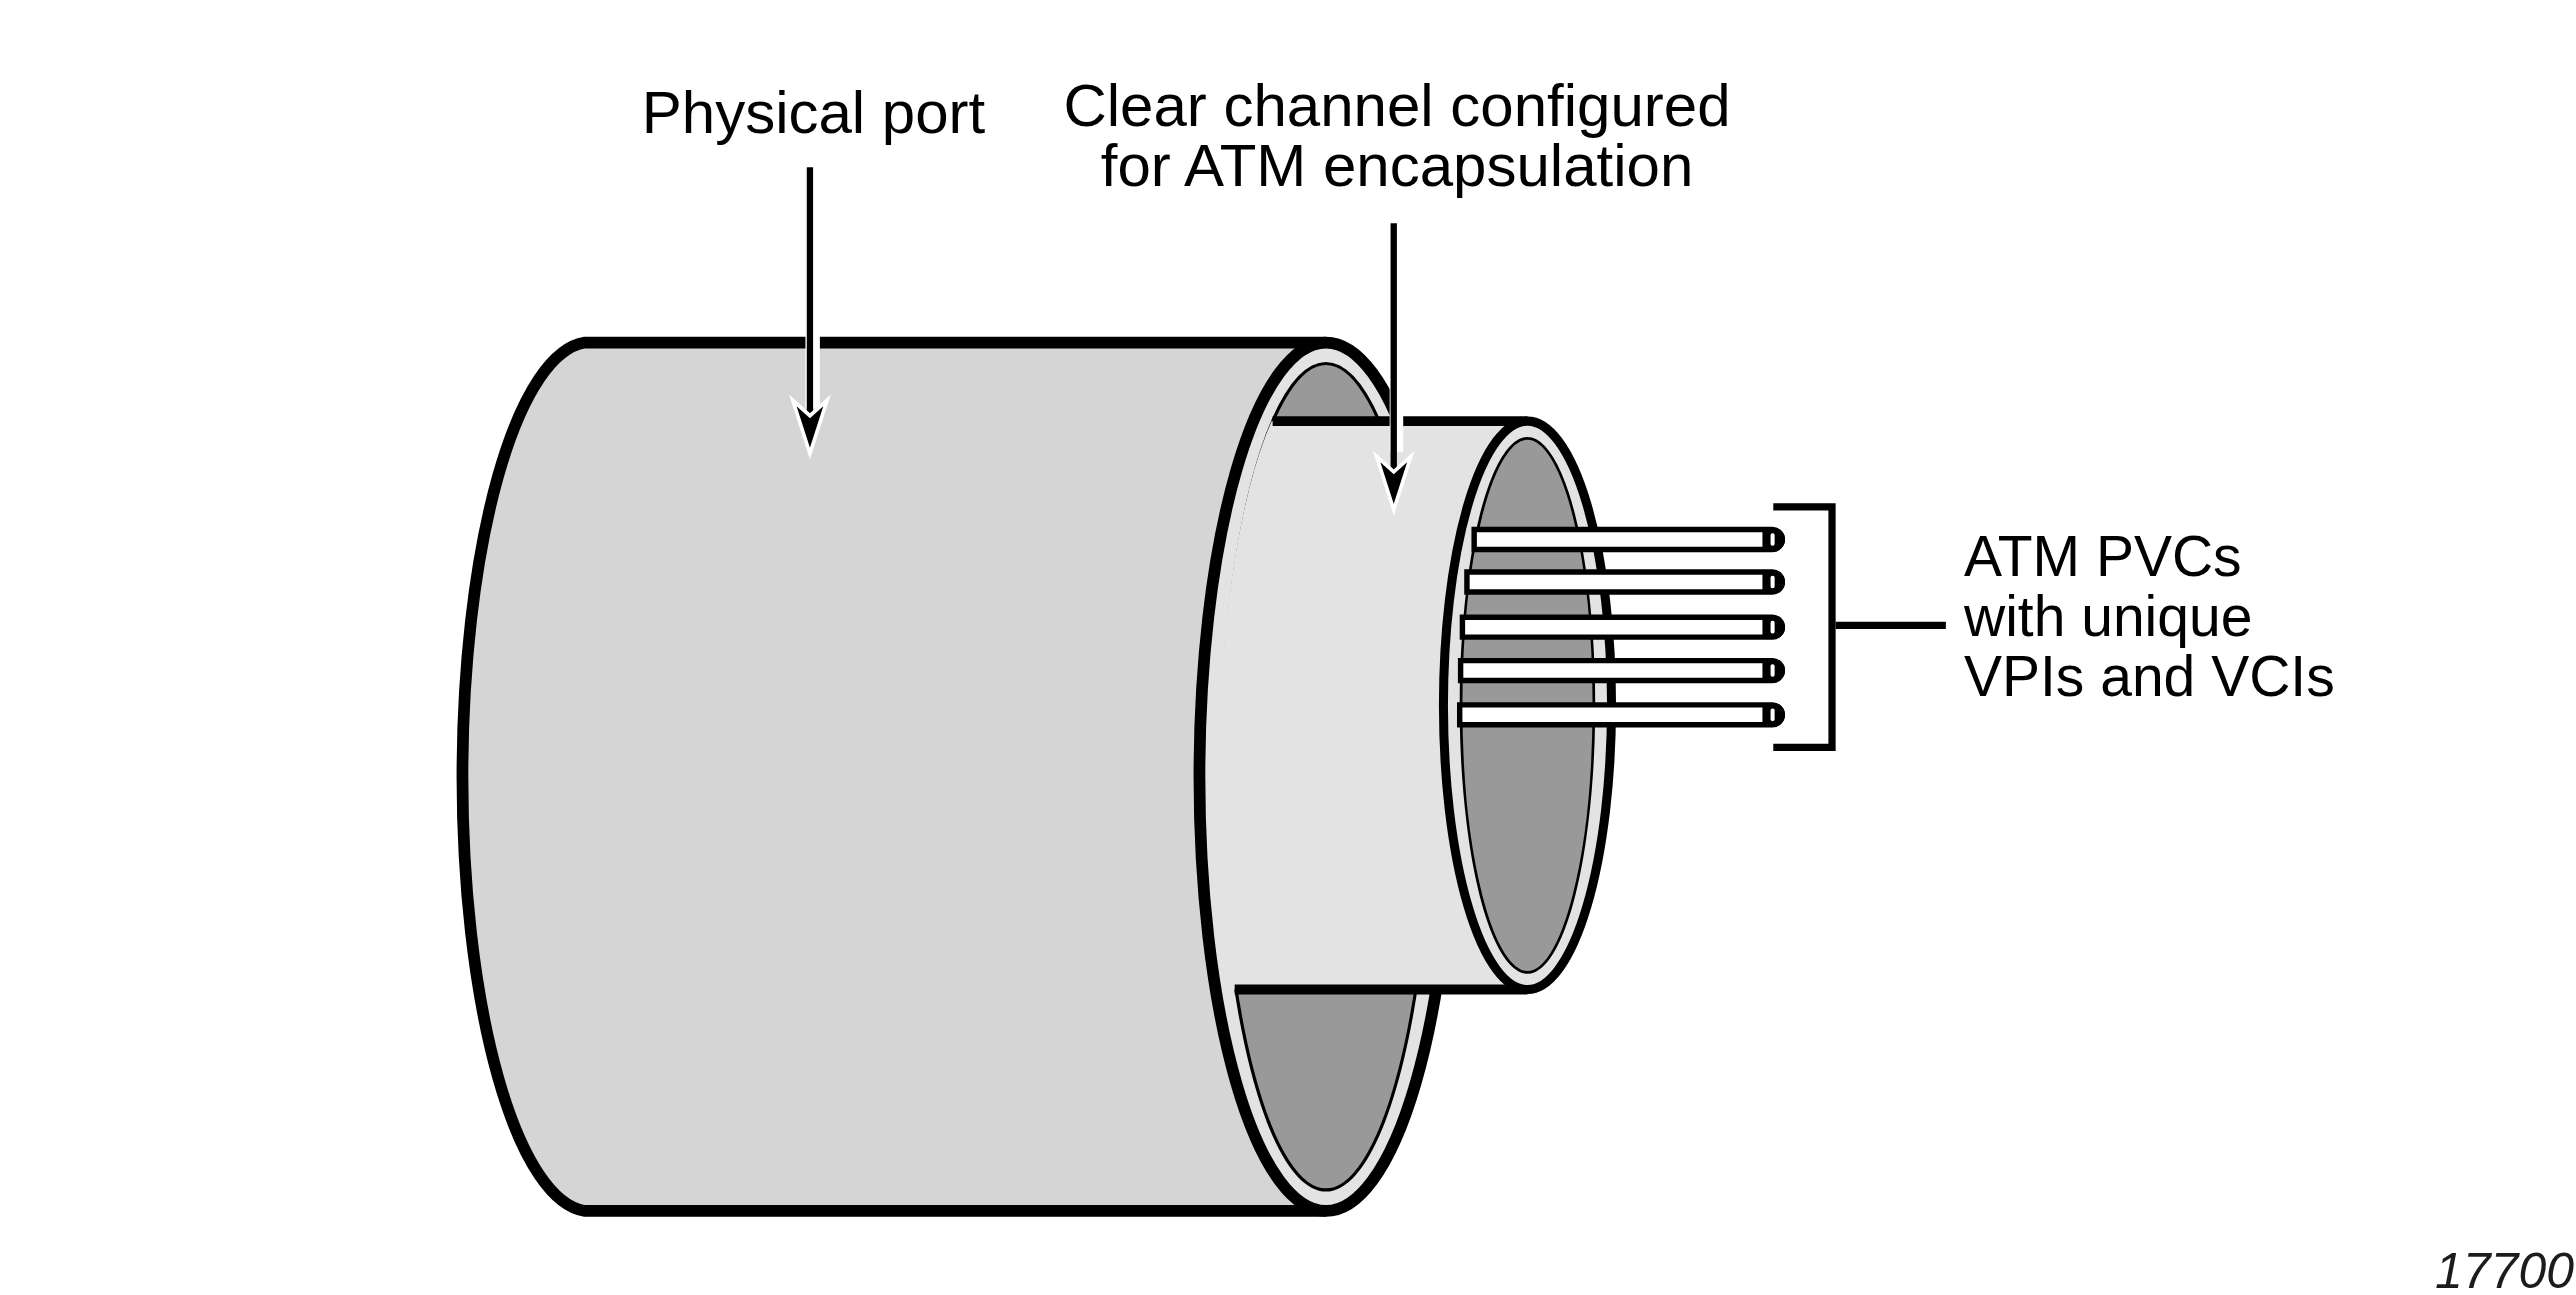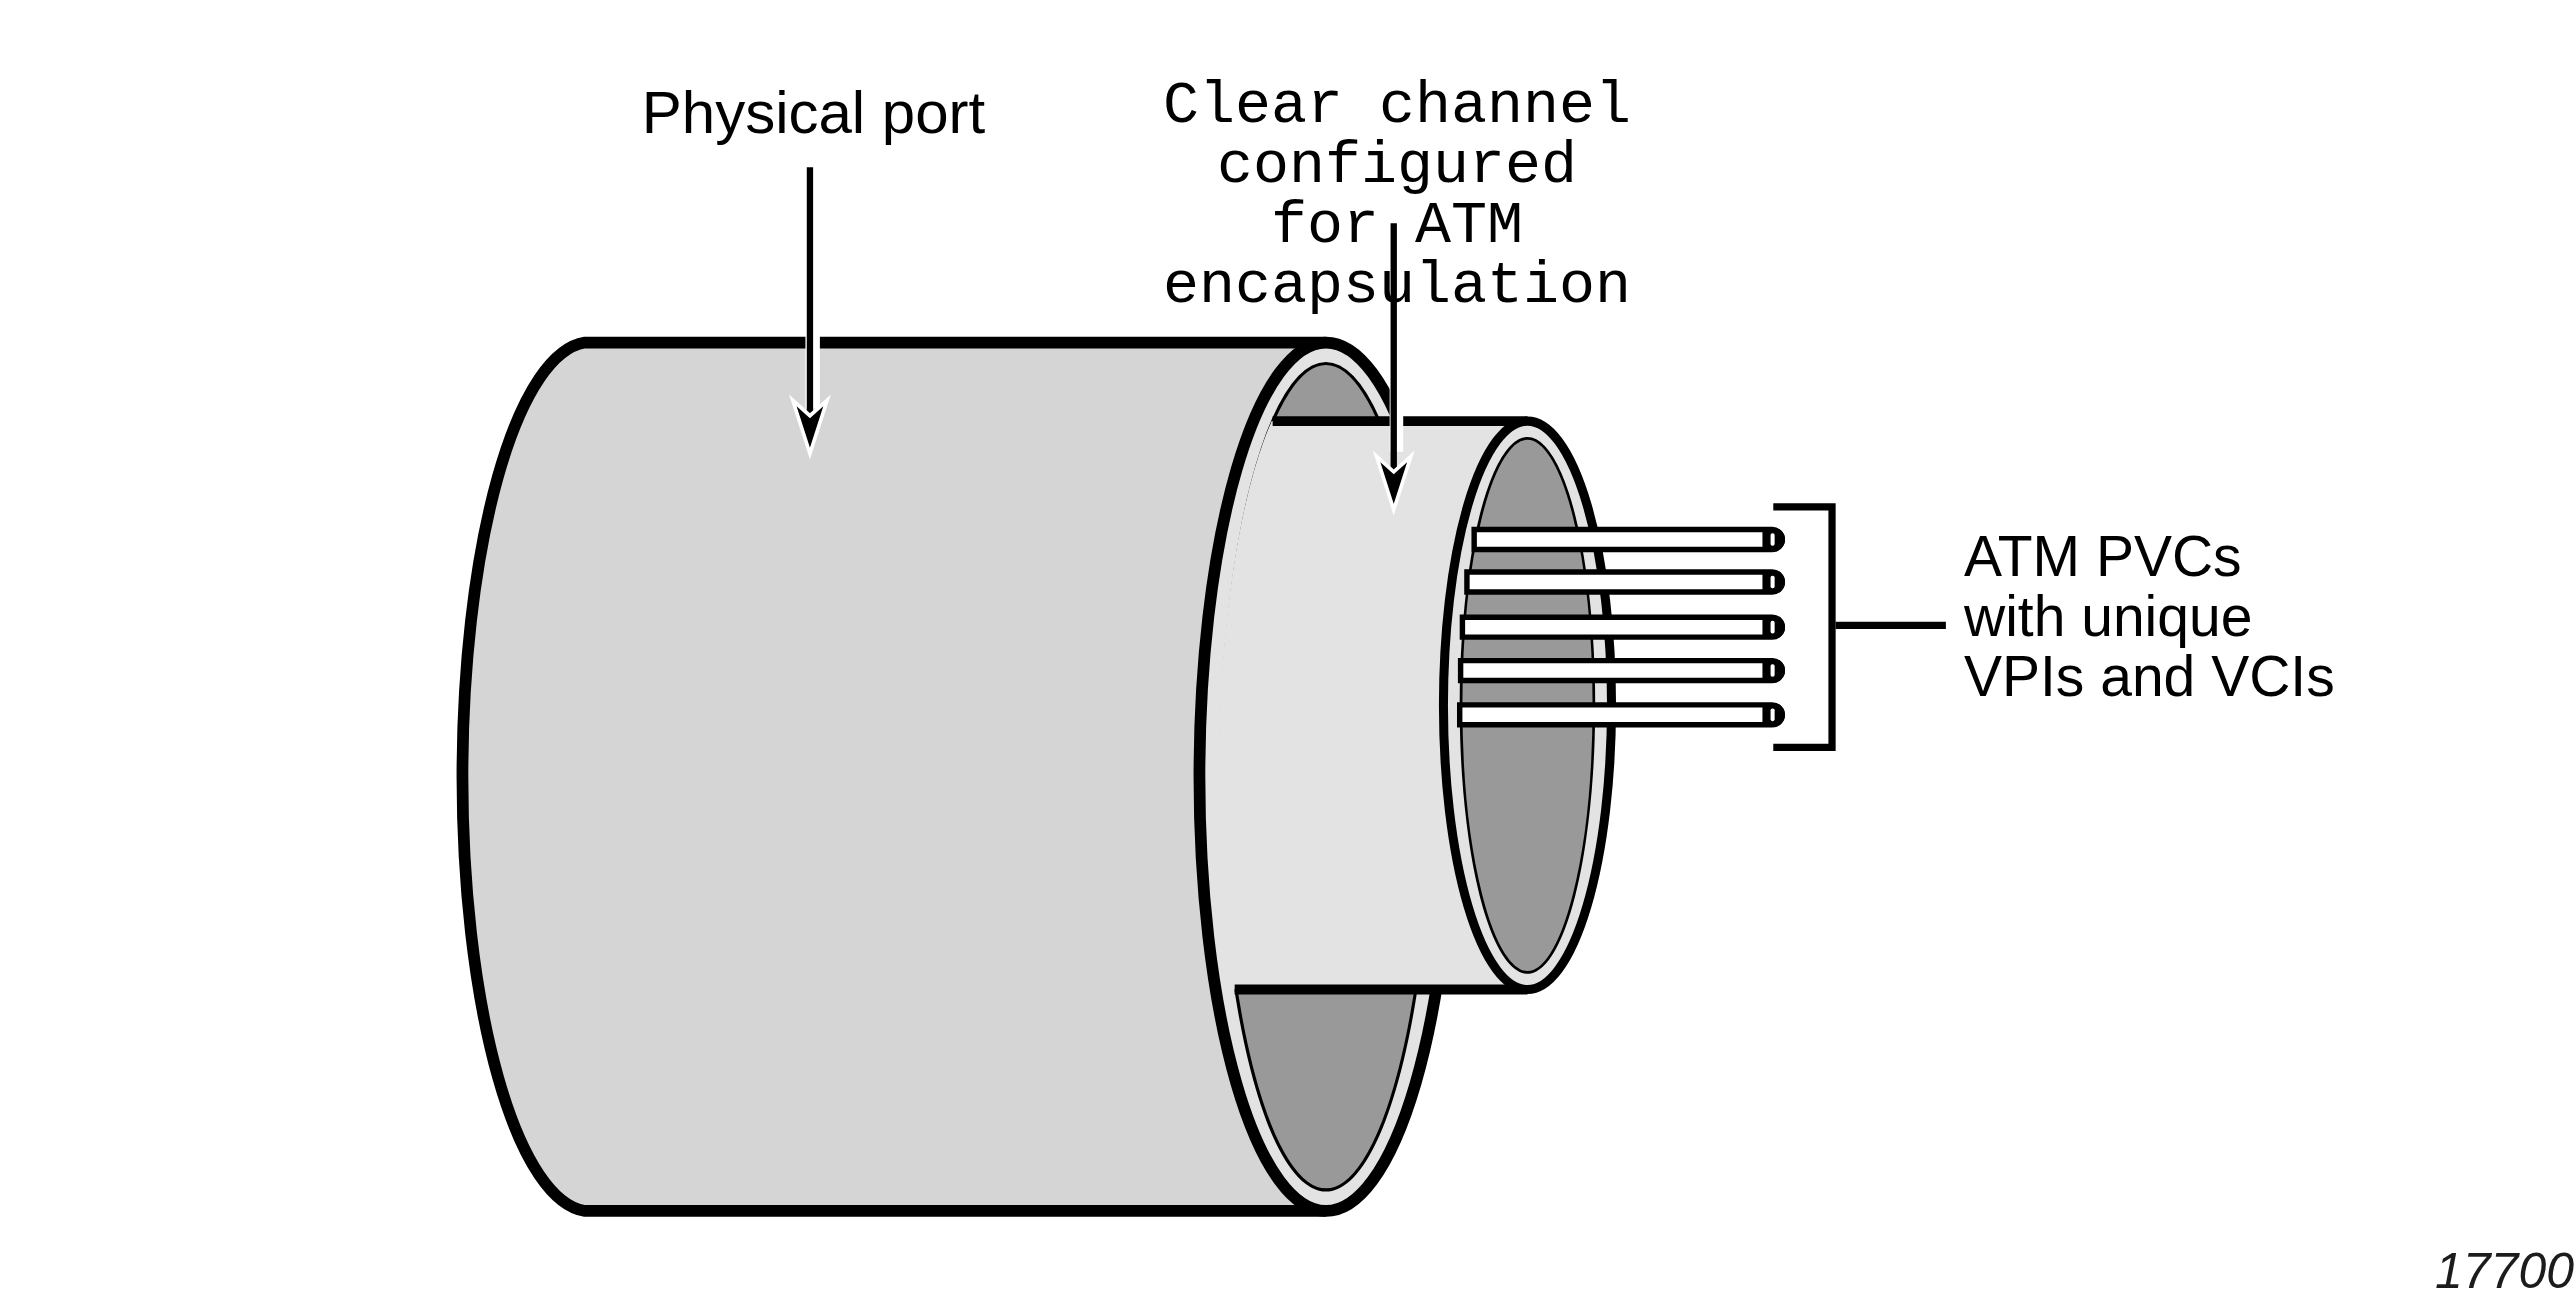--- a/index.html
+++ b/index.html
@@ -12,21 +12,21 @@
   }
   #drawing{position:absolute;left:0;top:0;}
   .lbl{
     position:absolute;
     color:#000;
     font-weight:400;
     white-space:pre-line;
   }
   .lbl-top{font-size:60px;line-height:60px;text-align:center;}
   #lbl-physical-port{left:592px;top:83px;width:443px;}
-  #lbl-clear-channel{left:1039px;top:76px;width:716px;font-family:Liberation Mono, monospace;}
+  #lbl-clear-channel{left:1039px;top:76px;width:716px;}
   #lbl-atm-pvcs{left:1964px;top:526px;width:633px;font-size:57px;line-height:60px;text-align:left;}
   #lbl-fignum{left:2260px;top:1246px;width:314px;font-size:50px;line-height:50px;text-align:right;color:#1c1c1c;font-style:italic;}
 </style>
 </head>
 <body>
 
 <div id="stage" style="--bg: #ffffff; --outer-body: #d5d5d5; --inner-body: #e3e3e3; --rim: #e3e3e3; --interior: #999999; --outline: #000000;">
 
   <svg id="drawing" width="2576" height="1295" viewBox="0 0 2850 1433">
 

